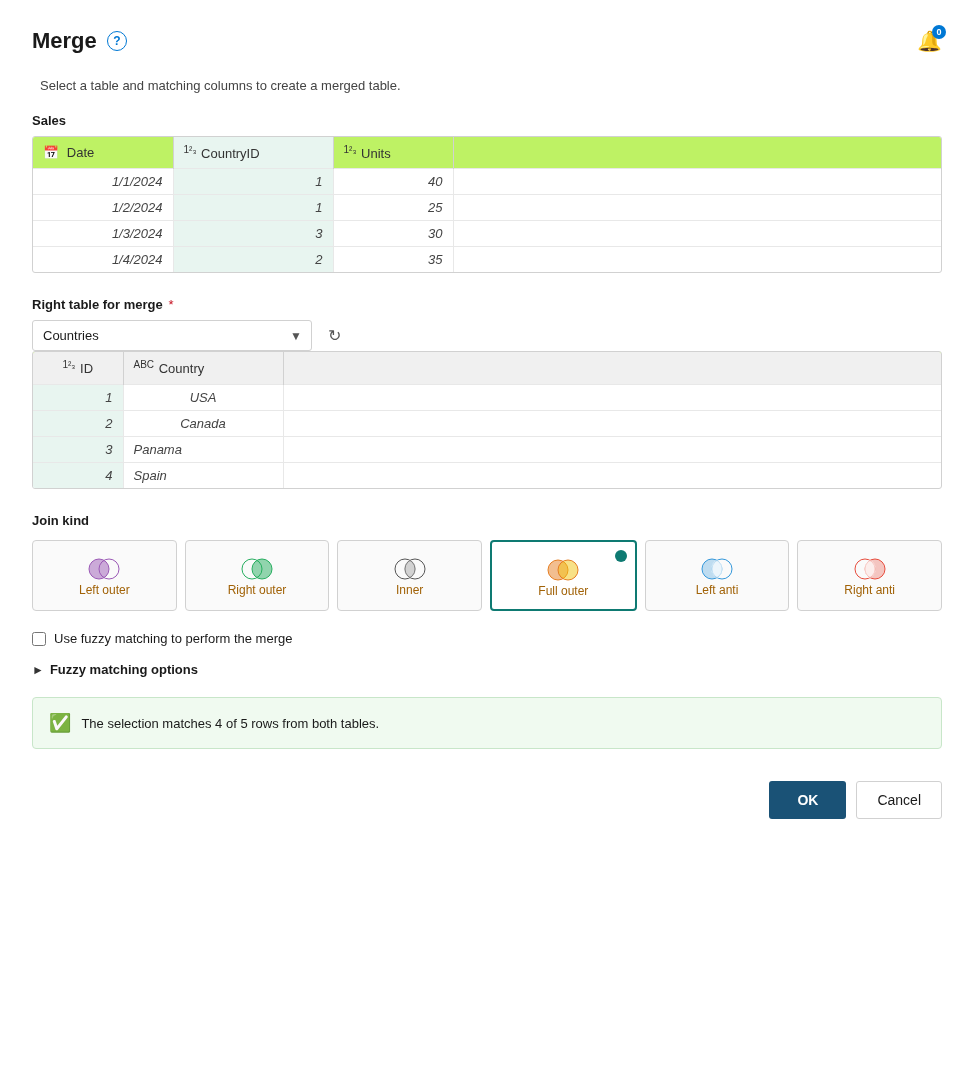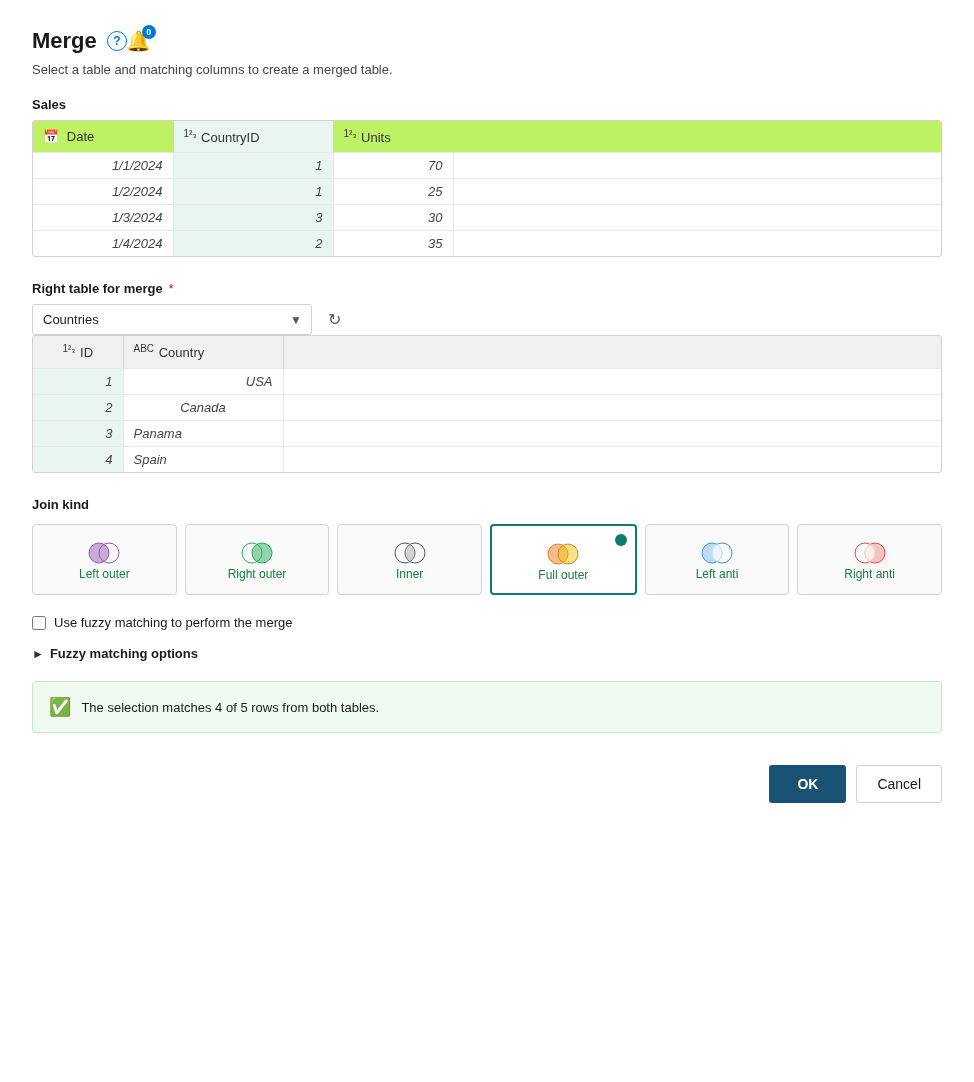--- a/index.html
+++ b/index.html
@@ -9,21 +9,22 @@
       background: #fff;
       color: #1a1a1a;
       width: 974px;
       min-height: 1082px;
       padding: 28px 32px 28px 32px;
     }
 
     .header-row {
       display: flex;
       align-items: center;
-      margin-bottom: 8px;
+      justify-content: space-between;
+      margin-bottom: 24px;
     }
     .title-area {
       display: flex;
       align-items: center;
       gap: 10px;
     }
     .title {
       font-size: 22px;
       font-weight: 600;
     }
@@ -51,20 +52,21 @@
       width: 14px; height: 14px;
       border-radius: 50%;
       display: flex; align-items: center; justify-content: center;
       font-weight: 600;
     }
 
     .subtitle {
       font-size: 13px;
       color: #444;
       margin-bottom: 20px;
+      margin-left: 8px;
     }
 
     .section-label {
       font-size: 13px;
       font-weight: 600;
       margin-bottom: 8px;
       color: #1a1a1a;
     }
 
     .table-wrapper {
@@ -202,21 +204,21 @@
     .join-option-selected-dot {
       position: absolute;
       top: 8px; right: 8px;
       width: 12px; height: 12px;
       background: #0e7a72;
       border-radius: 50%;
     }
     .join-label {
       font-size: 12px;
       text-align: center;
-      color: #15803d;
+      color: #a16207;
       line-height: 1.3;
     }
 
     
     .venn {
       display: flex;
       align-items: center;
       justify-content: center;
       width: 44px;
       height: 28px;
@@ -348,21 +350,21 @@
             <span class="col-header-123">1²₃</span>
             <span>Units</span>
           </th>
           <th></th>
         </tr>
       </thead>
       <tbody>
         <tr>
           <td>1/1/2024</td>
           <td class="highlighted-col">1</td>
-          <td>70</td>
+          <td>40</td>
           <td></td>
         </tr>
         <tr>
           <td>1/2/2024</td>
           <td class="highlighted-col">1</td>
           <td>25</td>
           <td></td>
         </tr>
         <tr>
           <td>1/3/2024</td>
@@ -409,21 +411,21 @@
           <th style="width:160px;">
             <span class="col-header-123" style="font-size:10px;">ABC</span>
             <span>Country</span>
           </th>
           <th></th>
         </tr>
       </thead>
       <tbody>
         <tr>
           <td class="highlighted-col">1</td>
-          <td style="text-align:right;">USA</td>
+          <td style="text-align:center;">USA</td>
           <td></td>
         </tr>
         <tr>
           <td class="highlighted-col">2</td>
           <td style="text-align:center;">Canada</td>
           <td></td>
         </tr>
         <tr>
           <td class="highlighted-col">3</td>
           <td style="text-align:left;">Panama</td>

